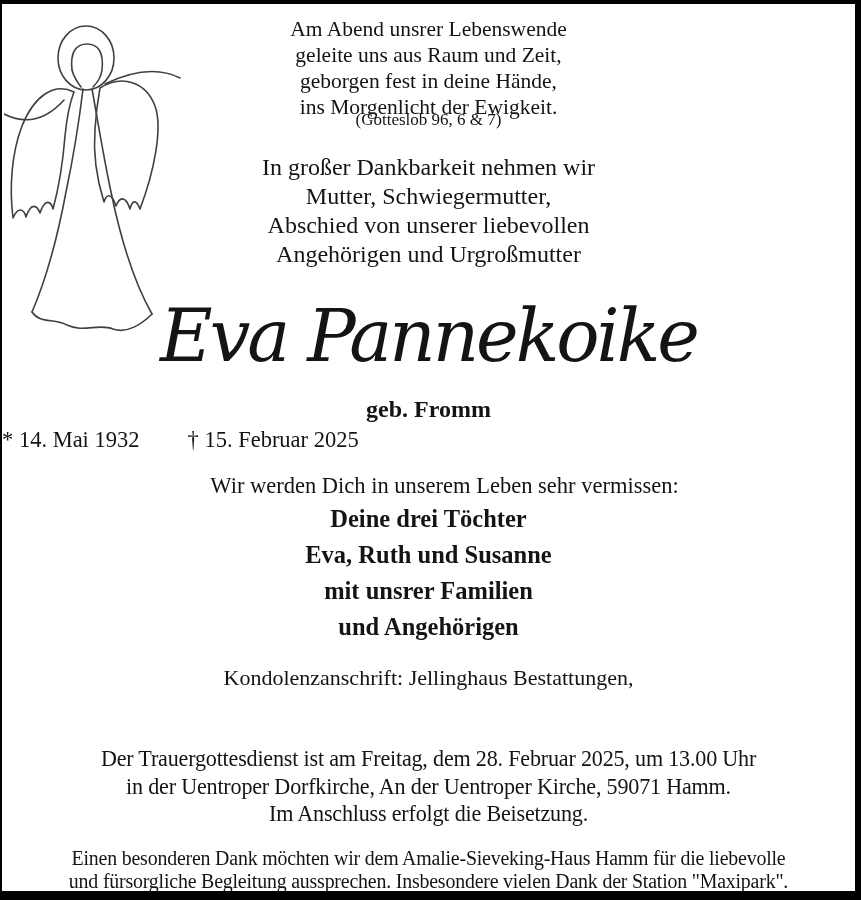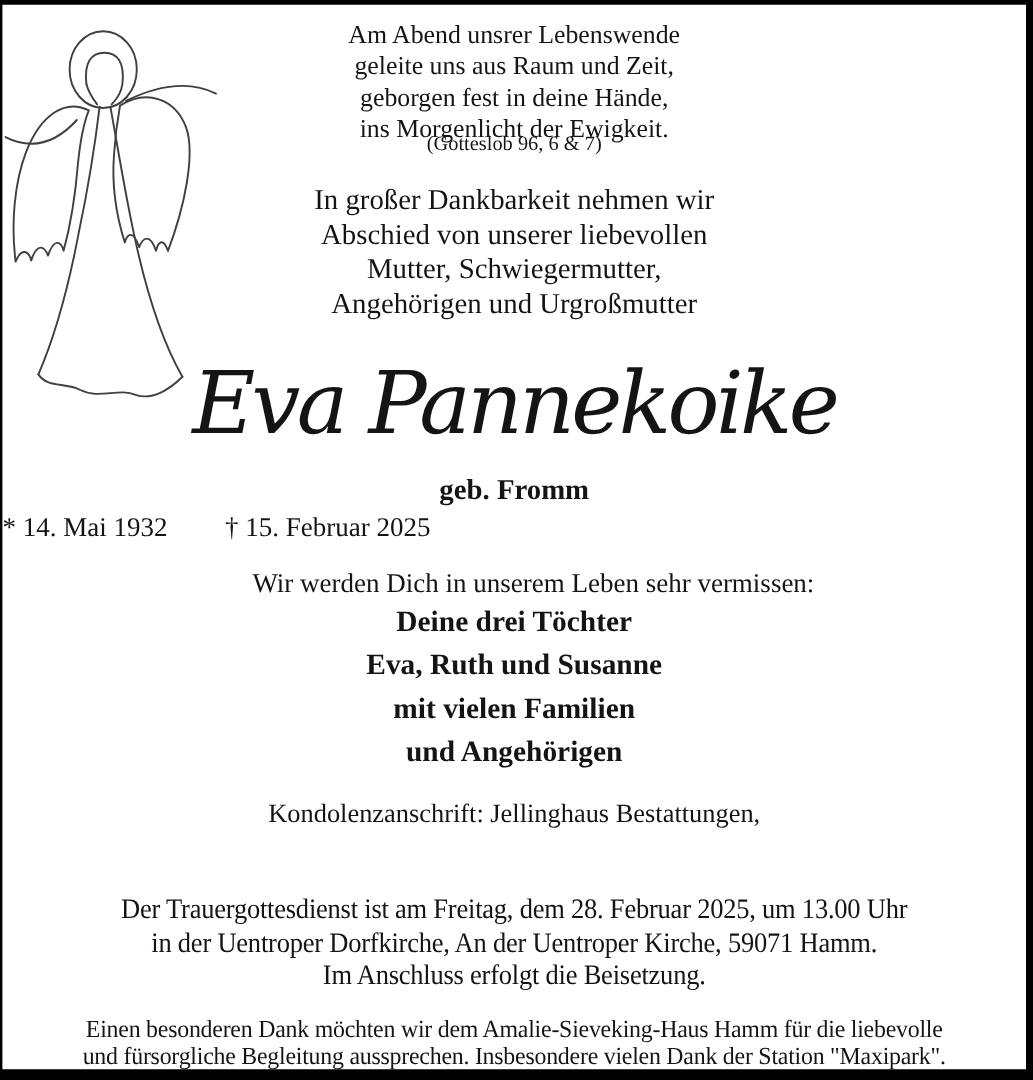--- a/index.html
+++ b/index.html
@@ -78,40 +78,40 @@
   <div class="block verse">
     <span class="line">Am Abend unsrer Lebenswende</span>
     <span class="line">geleite uns aus Raum und Zeit,</span>
     <span class="line">geborgen fest in deine Hände,</span>
     <span class="line">ins Morgenlicht der Ewigkeit.</span>
   </div>
   <div class="block verse-source">(Gotteslob 96, 6 &amp; 7)</div>
 
   <div class="block intro">
     <span class="line">In großer Dankbarkeit nehmen wir</span>
+    <span class="line">Mutter, Schwiegermutter,</span>
     <span class="line">Abschied von unserer liebevollen</span>
-    <span class="line">Mutter, Schwiegermutter,</span>
     <span class="line">Angehörigen und Urgroßmutter</span>
   </div>
 
   <div class="block name">Eva Pannekoike</div>
 
   <div class="block maiden">geb. Fromm</div>
 
   <div class="block dates">
     <span>* 14. Mai 1932</span>
     <span>† 15. Februar 2025</span>
   </div>
 
   <div class="block missing">Wir werden Dich in unserem Leben sehr vermissen:</div>
 
   <div class="block mourners">
     <span class="line">Deine drei Töchter</span>
     <span class="line">Eva, Ruth und Susanne</span>
-    <span class="line">mit vielen Familien</span>
+    <span class="line">mit unsrer Familien</span>
     <span class="line">und Angehörigen</span>
   </div>
 
   <div class="block condolence">
     <span class="line">Kondolenzanschrift: Jellinghaus Bestattungen,</span>
   </div>
 
   <div class="block service">
     <span class="line">Der Trauergottesdienst ist am Freitag, dem 28. Februar 2025, um 13.00 Uhr</span>
     <span class="line">in der Uentroper Dorfkirche, An der Uentroper Kirche, 59071 Hamm.</span>

